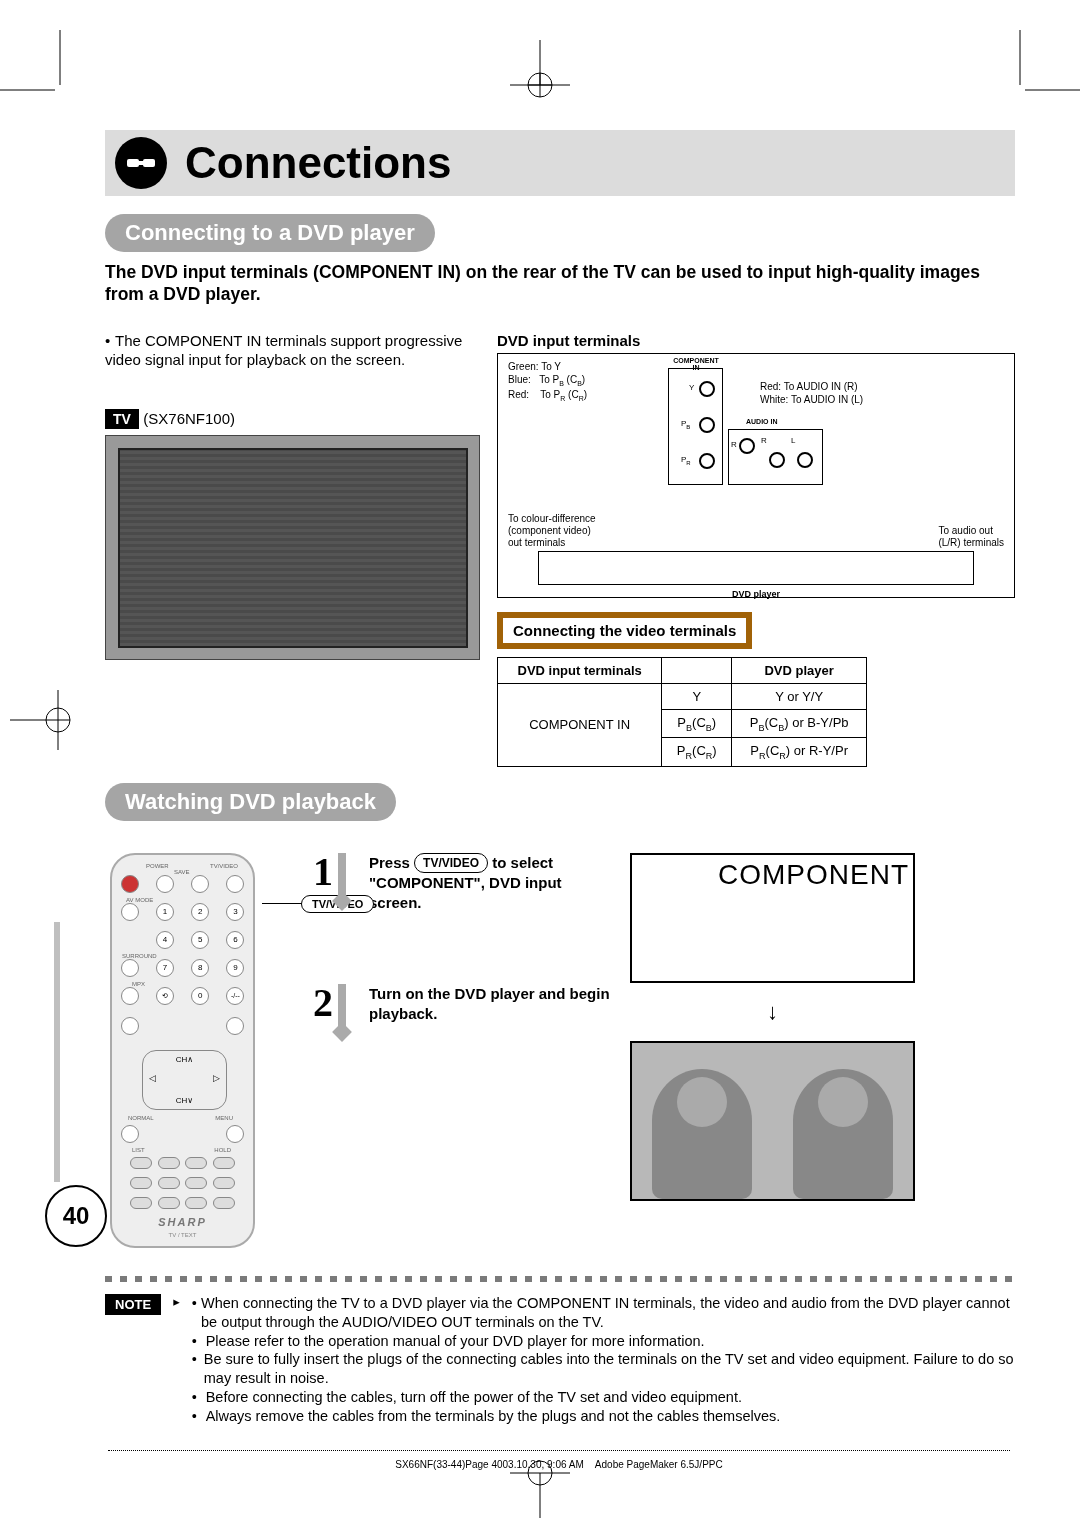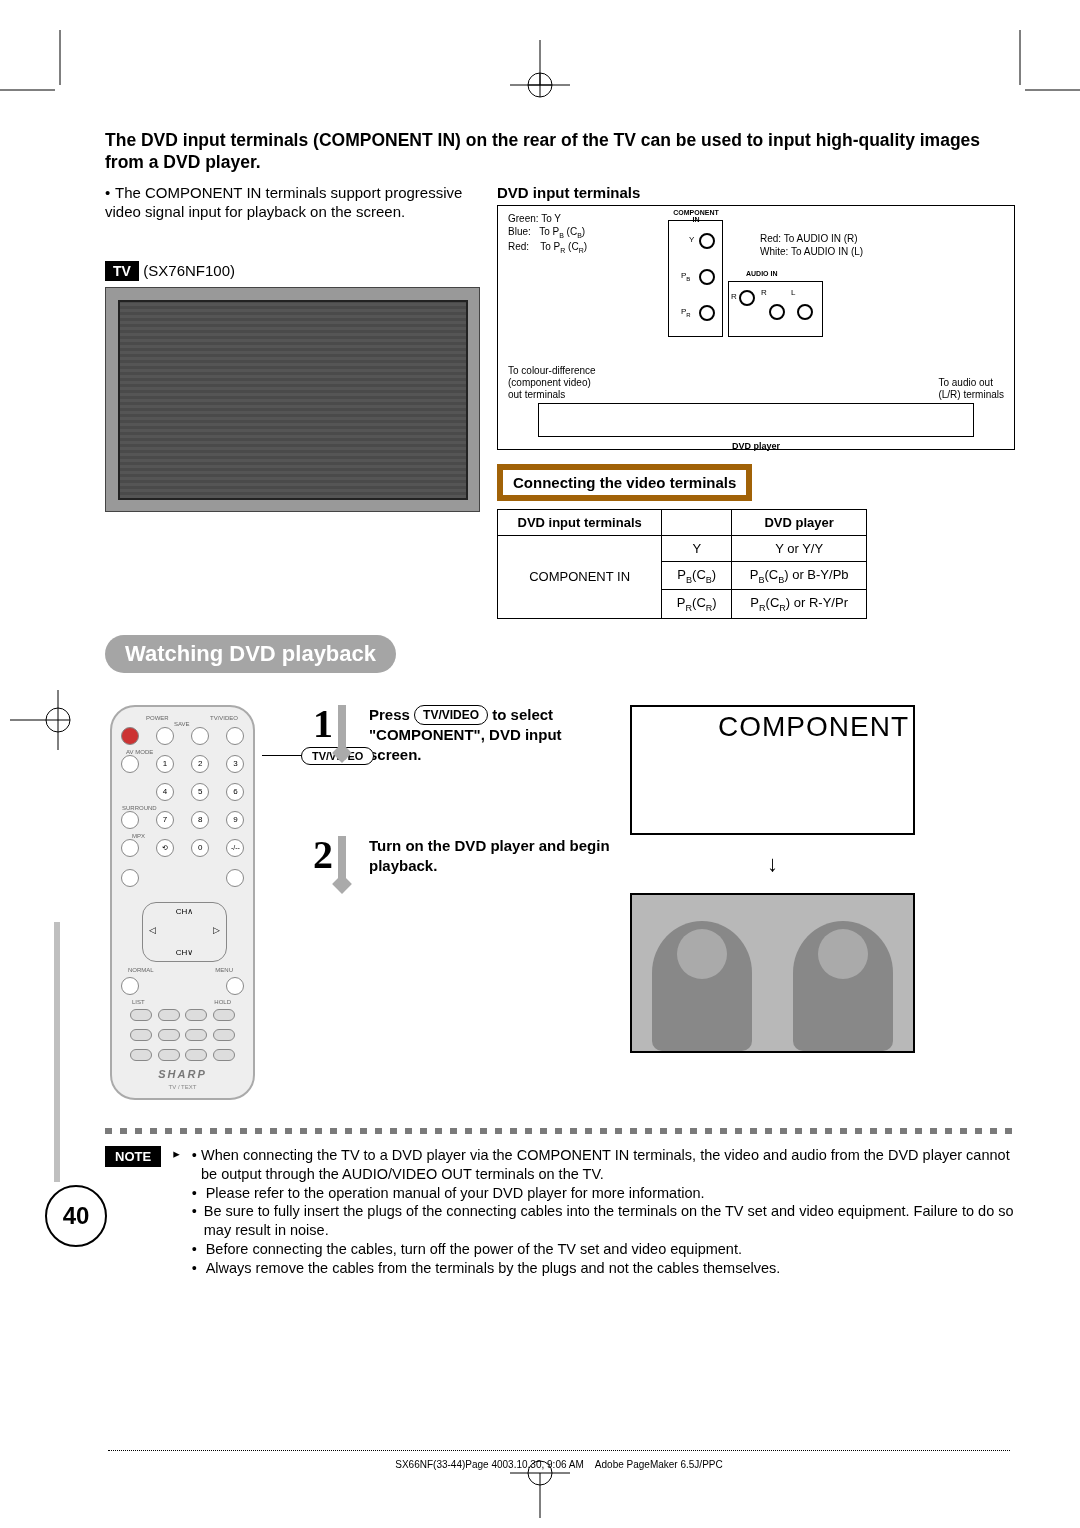--- a/index.html
+++ b/index.html
@@ -29,21 +29,21 @@
   .section-pill {
     display:inline-block;
     background:#a5a5a5;
     color:#fff;
     font-weight:bold;
     font-size:22px;
     padding:6px 20px;
     border-radius:25px;
     margin-bottom:10px;
   }
-  .intro-bold { font-weight:bold; font-size:17.5px; line-height:1.25; margin-bottom:10px;}
+  .intro-bold { font-weight:bold; font-size:17.5px; line-height:1.25; margin-bottom:26px;}
 
   .two-col { display:flex; gap:12px; }
   .col-left { width:380px; }
   .col-right { flex:1; }
 
   .bullet-para { font-size:15px; line-height:1.25; }
   .bullet-para .dot { display:inline-block; width:10px;}
 
   .tv-badge { display:inline-block; background:#000; color:#fff; font-weight:bold; font-size:14px; padding:2px 8px; border-radius:0; }
   .tv-model { font-size:15px; }
@@ -194,21 +194,32 @@
   </svg>
   <svg class="crop-mark" style="right:0px; top:30px;" width="100" height="100">
     <line x1="40" y1="0" x2="40" y2="55" stroke="#000"></line>
     <line x1="45" y1="60" x2="100" y2="60" stroke="#000"></line>
   </svg>
 
   <div class="left-accent-bar"></div>
 
   <div class="content">
 
-
+    <div class="title-bar">
+      <div class="title-icon">
+        <svg width="36" height="36" viewBox="0 0 36 36">
+            <rect x="4" y="14" width="12" height="8" rx="2" fill="#fff"></rect>
+            <rect x="20" y="14" width="12" height="8" rx="2" fill="#fff"></rect>
+            <rect x="15" y="16" width="6" height="4" fill="#fff"></rect>
+          </svg>
+      </div>
+      <div class="title-text">Connections</div>
+    </div>
+
+    <div class="section-pill">Connecting to a DVD player</div>
     <div class="intro-bold">The DVD input terminals (COMPONENT IN) on the rear of the TV can be used to input high-quality images from a DVD player.</div>
 
     <div class="two-col">
       <div class="col-left">
         <div class="bullet-para">
           <span class="dot">•</span><span>The COMPONENT IN terminals support progressive video signal input for playback on the screen.</span>
         </div>
         <div style="margin-top:40px;">
           <span class="tv-badge">TV</span>
           <span class="tv-model">(SX76NF100)</span>

